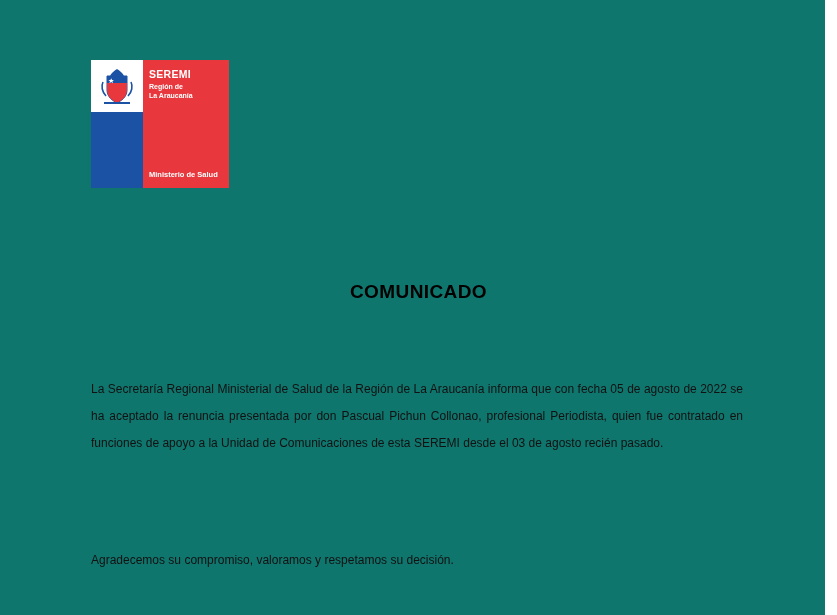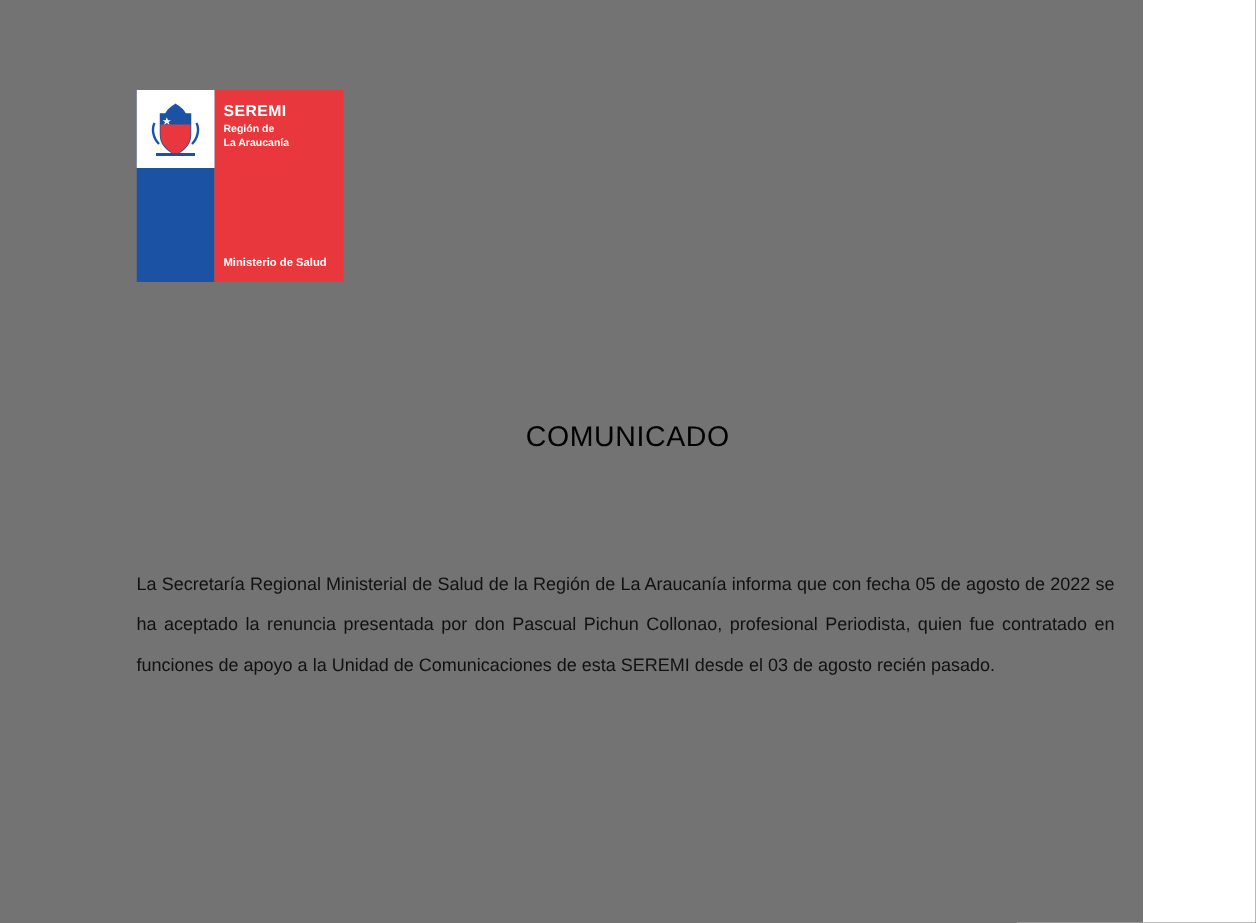--- a/index.html
+++ b/index.html
@@ -9,23 +9,23 @@
   body {
     width: 837px;
     height: 615px;
     background: #ffffff;
     font-family: "Liberation Sans", sans-serif;
     color: #000000;
     overflow: hidden;
   }
   .page {
     position: relative;
-    width: 762px;
+    width: 825px;
     height: 615px;
-    background: #737373;
+    background: #0f766e;
   }
 
   
   .logo-wrap {
     position: absolute;
     left: 91px;
     top: 60px;
     width: 138px;
     height: 128px;
   }
@@ -96,21 +96,21 @@
   }
 
   
   .doc-title {
     position: absolute;
     left: 0;
     top: 281px;
     width: 837px;
     text-align: center;
     font-size: 19px;
-    font-weight: normal;
+    font-weight: bold;
     letter-spacing: 0.4px;
     color: #000000;
   }
   .para {
     position: absolute;
     left: 91px;
     width: 652px;
     text-align: justify;
     text-justify: inter-word;
     font-size: 12px;
@@ -152,14 +152,15 @@
         <div>Región de</div>
         <div>La Araucanía</div>
       </div>
       <div class="logo-ministerio">Ministerio de Salud</div>
     </div>
   </div>
 
   <div class="doc-title">COMUNICADO</div>
 
   <div class="para para-1">La Secretaría Regional Ministerial de Salud de la Región de La Araucanía informa que con fecha 05 de agosto de 2022 se ha aceptado la renuncia presentada por don Pascual Pichun Collonao, profesional Periodista, quien fue contratado en funciones de apoyo a la Unidad de Comunicaciones de esta SEREMI desde el 03 de agosto recién pasado.</div>
+  <div class="para para-2">Agradecemos su compromiso, valoramos y respetamos su decisión.</div>
 
 </div>
 
 </body></html>

